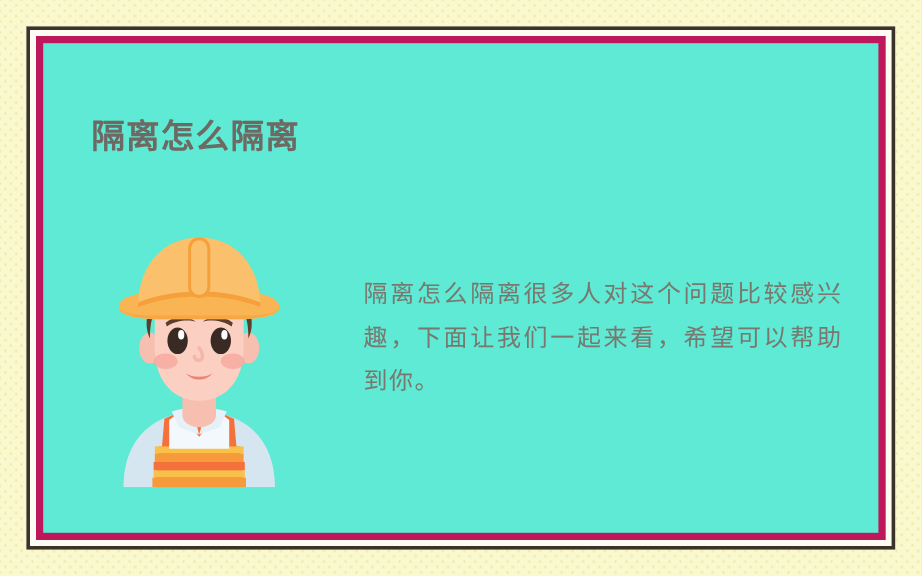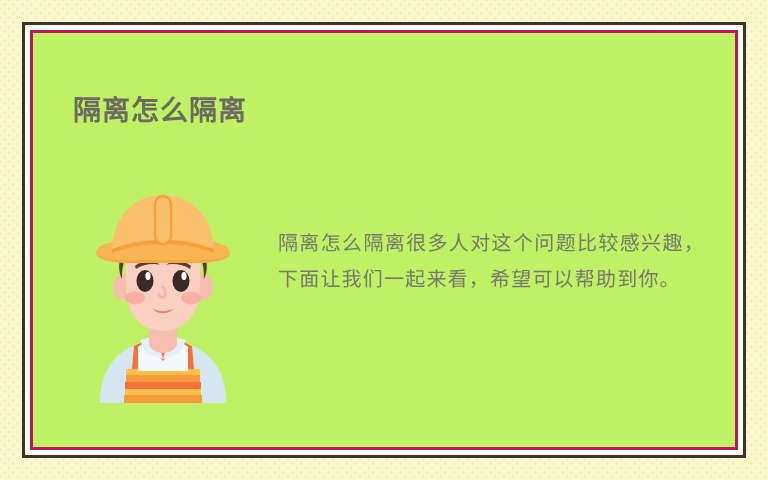--- a/index.html
+++ b/index.html
@@ -40,22 +40,22 @@
   }
 
   
   #inner-frame {
     position: absolute;
     left: 5px;
     top: 5px;
     right: 5px;
     bottom: 5px;
     box-sizing: border-box;
-    border: 3px solid #be185d;
-    background: #bef264;
+    border: 6px solid #be185d;
+    background: #5eead4;
     overflow: hidden;
   }
 
   
   #article-title {
     position: absolute;
     left: 40px;
     top: 42px;
     font-size: 28px;
     font-weight: bold;
@@ -66,20 +66,21 @@
   }
 
   
   #content-row {
     position: absolute;
     left: 40px;
     top: 150px;
     right: 30px;
     display: flex;
     align-items: flex-start;
+    gap: 22px;
   }
 
   
   #illustration {
     position: relative;
     width: 170px;
     height: 220px;
     flex: 0 0 170px;
     margin-left: 5px;
   }

